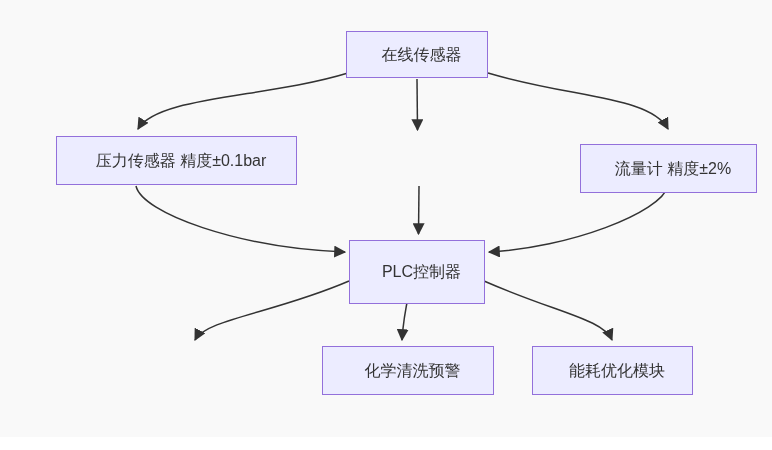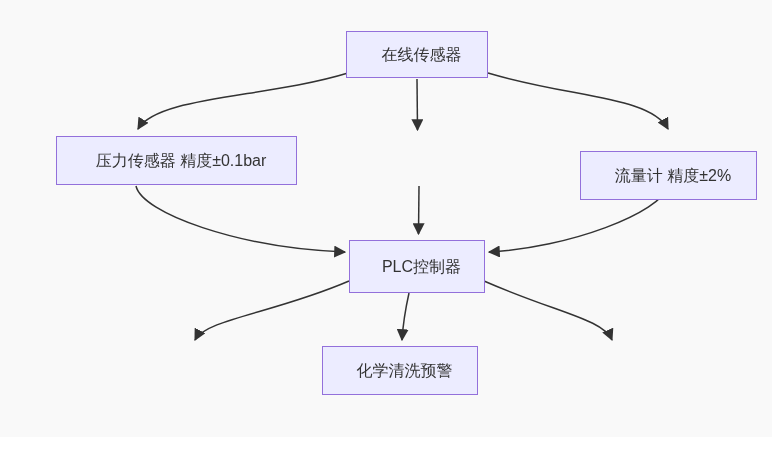--- a/index.html
+++ b/index.html
@@ -71,27 +71,30 @@
 
   <div class="node" style="left:346px; top:31px; width:142px; height:47px;">
     <span>在线传感器</span>
   </div>
 
   <div class="node" style="left:14px; top:136px; width:241px; height:49px;margin-left:42px;">
     <span>压力传感器 精度±0.1bar</span>
   </div>
 
 
-  <div class="node" style="left:580px; top:151px; width:177px; height:49px;">
+  <div class="node" style="left:580px; top:144px; width:177px; height:49px;">
     <span>流量计 精度±2%</span>
   </div>
 
-  <div class="node" style="left:349px; top:240px; width:136px; height:53px;">
+  <div class="node" style="left:349px; top:240px; width:136px; height:64px;">
     <span>PLC控制器</span>
   </div>
 
 
-  <div class="node" style="left:322px; top:346px; width:156px; height:49px;">
+  <div class="node" style="left:322px; top:346px; width:172px; height:49px;">
     <span>化学清洗预警</span>
   </div>
 
+  <div class="node" style="left:532px; top:346px; width:161px; height:49px;">
+    <span>能耗优化模块</span>
+  </div>
 
 </div>
 
 </body></html>

